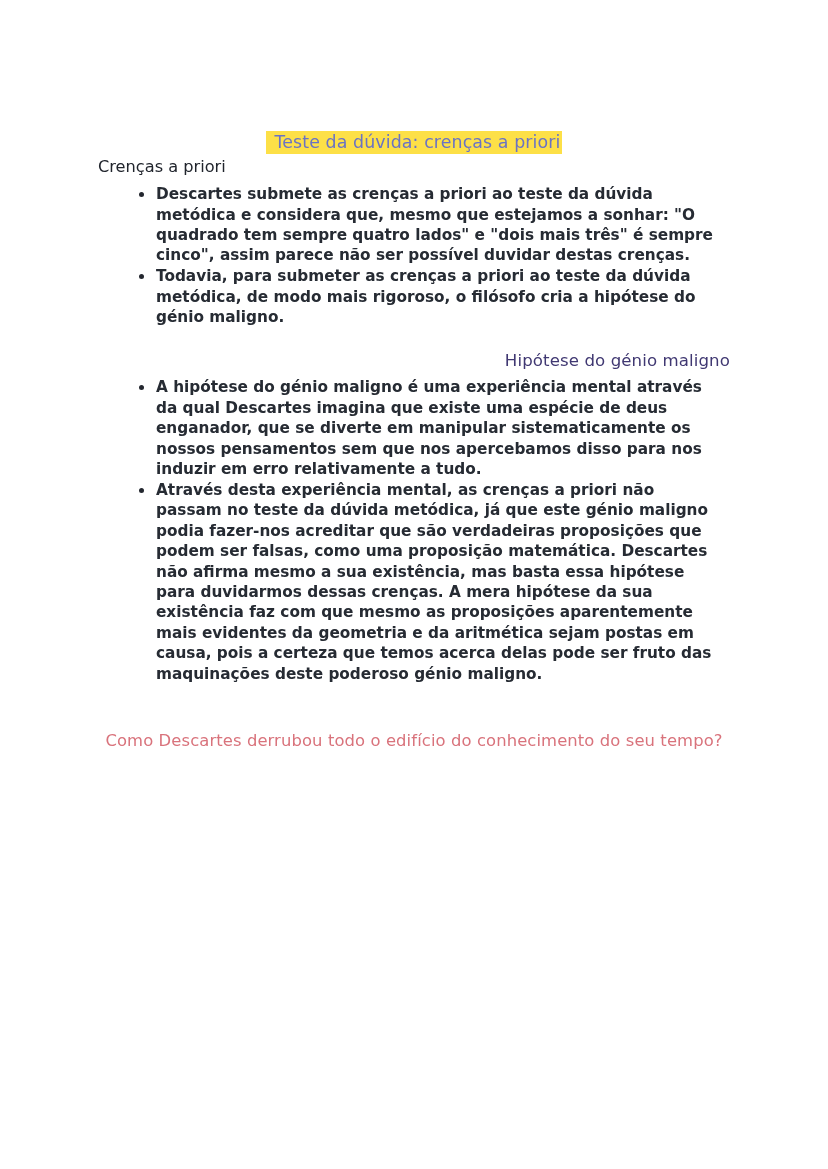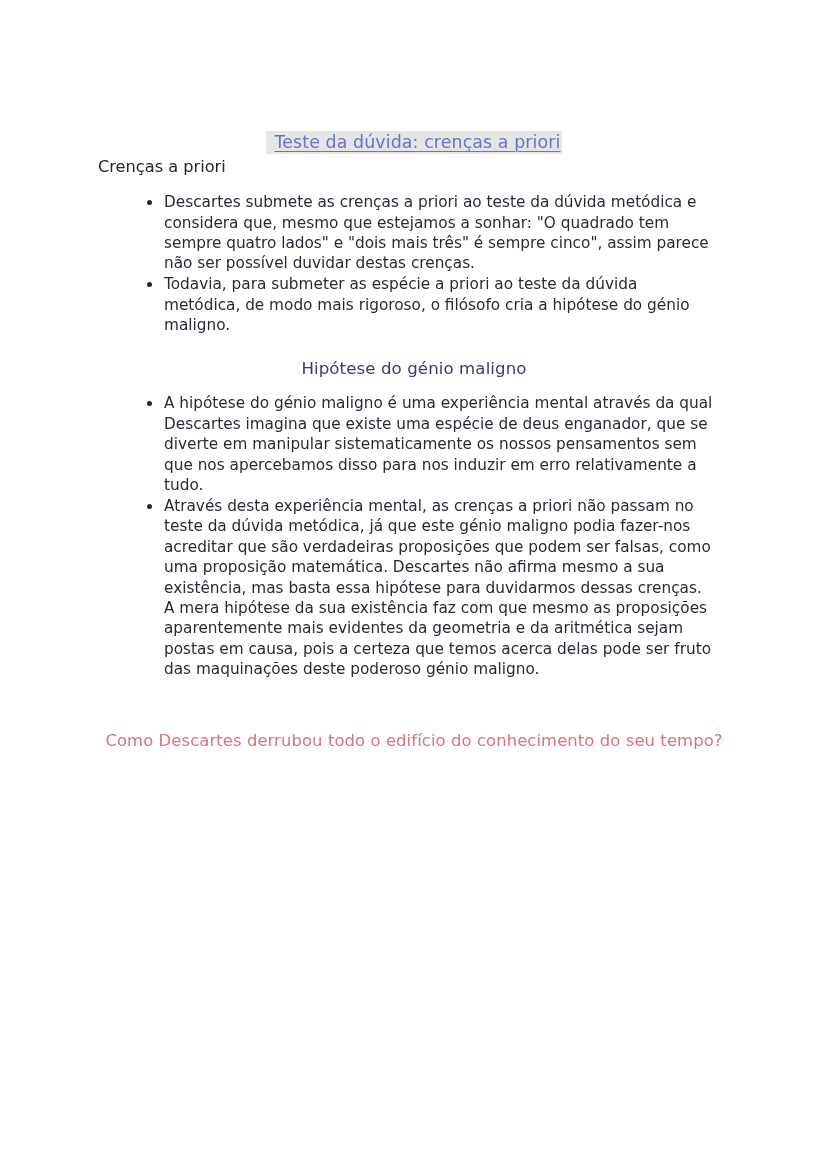--- a/index.html
+++ b/index.html
@@ -34,22 +34,21 @@
   .doc-title-row {
     text-align: center;
     margin: 0 0 3px 0;
     line-height: 1.28;
   }
   .doc-title {
     display: inline;
     font-size: 17.4px;
     font-weight: 400;
     color: #6a73c4;
-    background-color: #e5e5e5;
-    text-decoration: underline;
+    background-color: #fde047;
     text-decoration-color: #6a73c4;
     text-underline-offset: 2.5px;
     text-decoration-thickness: 1px;
     padding: 1px 2px 2px 9px;
     letter-spacing: 0.1px;
   }
 
   
   .sub-title-row {
     text-align: left;
@@ -61,37 +60,38 @@
     font-size: 16.2px;
     font-weight: 400;
     color: #20242c;
     text-decoration-color: #20242c;
     text-underline-offset: 2.5px;
     text-decoration-thickness: 1px;
   }
 
   
   .purple-heading-row {
-    text-align: center;
+    text-align: right;
     margin: 22px 0 2px 0;
     line-height: 1.3;
   }
   .purple-heading {
     display: inline;
     font-size: 16.6px;
     font-weight: 400;
     color: #403872;
     letter-spacing: 0.1px;
   }
 
   
   ul.bullets {
     list-style: none;
-    margin: 14px;
+    margin: 6px;
     padding: 0;
+    font-weight: bold;
   }
   ul.bullets > li {
     position: relative;
     padding-left: 52px;
     margin: 0 0 0.5px 0;
     font-size: 15.3px;
     line-height: 1.335;
     color: #262b33;
     text-align: left;
   }
@@ -134,21 +134,21 @@
     <div class="doc-title-row">
       <span class="doc-title">Teste da dúvida: crenças a priori</span>
     </div>
 
     <div class="sub-title-row">
       <span class="sub-title">Crenças a priori</span>
     </div>
 
     <ul class="bullets">
       <li>Descartes submete as crenças a priori ao teste da dúvida metódica e considera que, mesmo que estejamos a sonhar: "O quadrado tem sempre quatro lados" e "dois mais três" é sempre cinco", assim parece não ser possível duvidar destas crenças.</li>
-      <li>Todavia, para submeter as espécie a priori ao teste da dúvida metódica, de modo mais rigoroso, o filósofo cria a hipótese do génio maligno.</li>
+      <li>Todavia, para submeter as crenças a priori ao teste da dúvida metódica, de modo mais rigoroso, o filósofo cria a hipótese do génio maligno.</li>
     </ul>
 
     <div class="purple-heading-row">
       <span class="purple-heading">Hipótese do génio maligno</span>
     </div>
 
     <ul class="bullets">
       <li>A hipótese do génio maligno é uma experiência mental através da qual Descartes imagina que existe uma espécie de deus enganador, que se diverte em manipular sistematicamente os nossos pensamentos sem que nos apercebamos disso para nos induzir em erro relativamente a tudo.</li>
       <li>Através desta experiência mental, as crenças a priori não passam no teste da dúvida metódica, já que este génio maligno podia fazer-nos acreditar que são verdadeiras proposições que podem ser falsas, como uma proposição matemática. Descartes não afirma mesmo a sua existência, mas basta essa hipótese para duvidarmos dessas crenças. A mera hipótese da sua existência faz com que mesmo as proposições aparentemente mais evidentes da geometria e da aritmética sejam postas em causa, pois a certeza que temos acerca delas pode ser fruto das maquinações deste poderoso génio maligno.</li>
     </ul>

